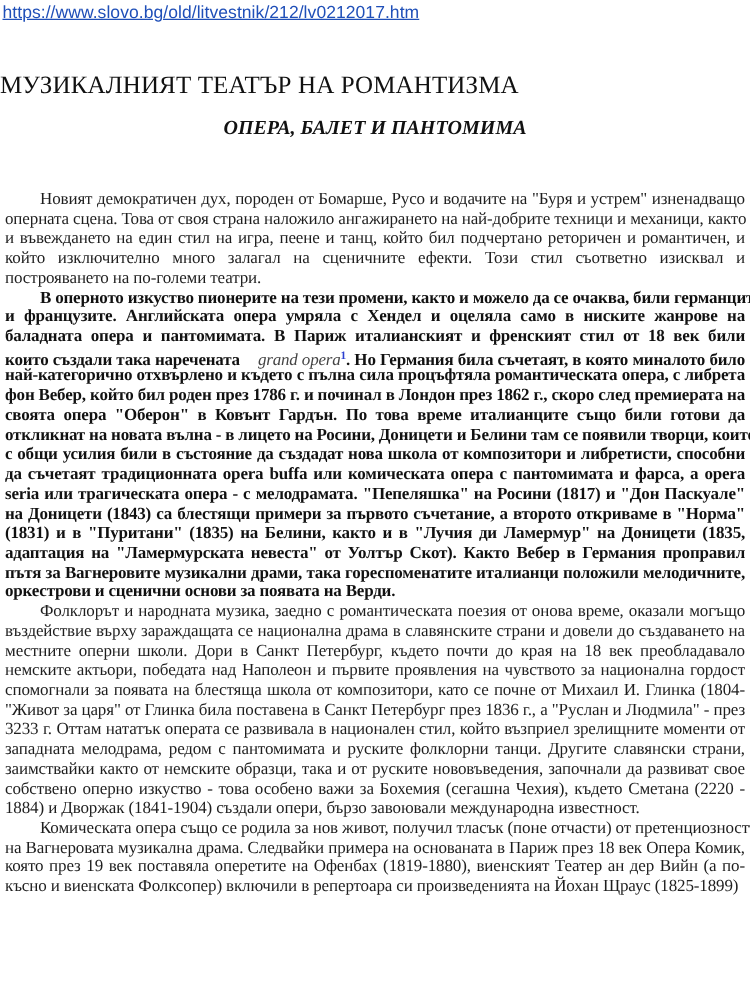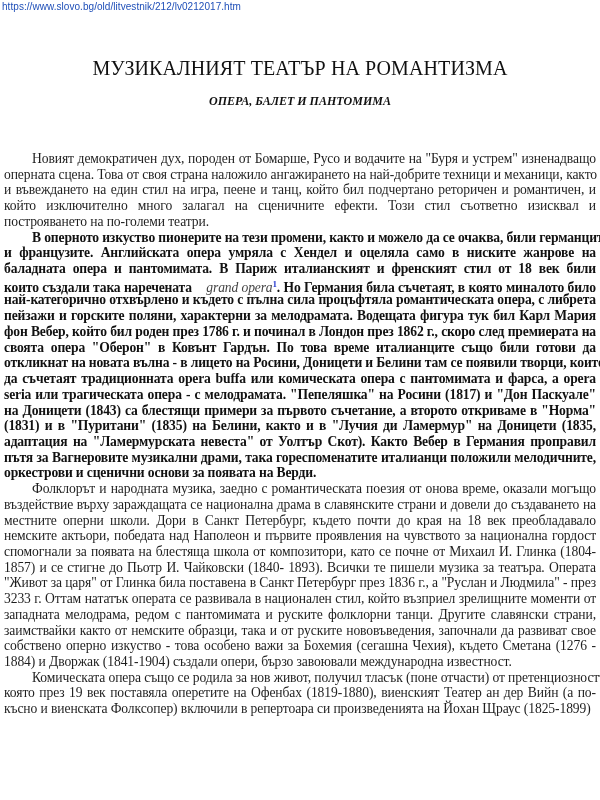--- a/index.html
+++ b/index.html
@@ -1,31 +1,31 @@
 <!DOCTYPE html>
 <html><head>
   <meta charset="utf-8">
   <style>
     html, body { margin: 0; padding: 0; background: #ffffff; }
     body { width: 600px; height: 800px; overflow: hidden; position: relative; color: #1a1a1a; }
     .url {
       position: absolute; left: 2px; top: 1px;
       font-family: "Liberation Sans", "DejaVu Sans", sans-serif;
-      font-size: 10px; color: #1f4fb8; letter-spacing: 0.05px;
+      font-size: 14px; color: #1f4fb8; text-decoration: underline; letter-spacing: 0.05px;
     }
     .title {
-      position: absolute; left: 0; width: 600px; top: 57px; text-align: center;
+      position: absolute; left: 0; width: 600px; top: 57px; 
       font-family: "Liberation Serif", "DejaVu Serif", serif;
       font-size: 20px; font-weight: normal; margin: 0; color: #111;
       letter-spacing: 0.1px;
     }
     .subtitle {
       position: absolute; left: 0; width: 600px; top: 94px; text-align: center;
       font-family: "Liberation Serif", "DejaVu Serif", serif;
-      font-size: 12px; font-weight: bold; font-style: italic; margin: 0; color: #111;
+      font-size: 16px; font-weight: bold; font-style: italic; margin: 0; color: #111;
     }
     .body {
       position: absolute; left: 4px; top: 151px; width: 592px;
       font-family: "Liberation Serif", "DejaVu Serif", serif;
       font-size: 13.6px; line-height: 15.72px; color: #1e1e1e;
     }
     .para { margin: 0; }
     .line {
       display: block; white-space: nowrap; text-align: justify; text-align-last: justify;
       height: 15.72px; overflow: visible;
@@ -53,44 +53,44 @@
       <span class="line">и въвеждането на един стил на игра, пеене и танц, който бил подчертано реторичен и романтичен, и</span>
       <span class="line">който изключително много залагал на сценичните ефекти. Този стил съответно изисквал и</span>
       <span class="line last">построяването на по-големи театри.</span>
     </div>
   <div class="para bold">
       <span class="line first">В оперното изкуство пионерите на тези промени, както и можело да се очаква, били германците</span>
       <span class="line">и французите. Английската опера умряла с Хендел и оцеляла само в ниските жанрове на</span>
       <span class="line">баладната опера и пантомимата. В Париж италианският и френският стил от 18 век били</span>
       <span class="line"><span>които създали така наречената </span><span class="it">grand opera</span><sup class="fn">1</sup><span>. Но Германия била съчетаят, в която миналото било</span></span>
       <span class="line">най-категорично отхвърлено и където с пълна сила процъфтяла романтическата опера, с либрета</span>
-      <span class="line">пейзажи и горските поляни, характерни за мелодрамата. Водещата фигура тук бил Карл Мария</span>
       <span class="line">фон Вебер, който бил роден през 1786 г. и починал в Лондон през 1862 г., скоро след премиерата на</span>
       <span class="line">своята опера "Оберон" в Ковънт Гардън. По това време италианците също били готови да</span>
       <span class="line">откликнат на новата вълна - в лицето на Росини, Доницети и Белини там се появили творци, които</span>
+      <span class="line">с общи усилия били в състояние да създадат нова школа от композитори и либретисти, способни</span>
       <span class="line">да съчетаят традиционната opera buffa или комическата опера с пантомимата и фарса, а opera</span>
       <span class="line">seria или трагическата опера - с мелодрамата. "Пепеляшка" на Росини (1817) и "Дон Паскуале"</span>
       <span class="line">на Доницети (1843) са блестящи примери за първото съчетание, а второто откриваме в "Норма"</span>
       <span class="line">(1831) и в "Пуритани" (1835) на Белини, както и в "Лучия ди Ламермур" на Доницети (1835,</span>
       <span class="line">адаптация на "Ламермурската невеста" от Уолтър Скот). Както Вебер в Германия проправил</span>
       <span class="line">пътя за Вагнеровите музикални драми, така гореспоменатите италианци положили мелодичните,</span>
       <span class="line last">оркестрови и сценични основи за появата на Верди.</span>
     </div>
   <div class="para regular">
       <span class="line first">Фолклорът и народната музика, заедно с романтическата поезия от онова време, оказали могъщо</span>
       <span class="line">въздействие върху зараждащата се национална драма в славянските страни и довели до създаването на</span>
       <span class="line">местните оперни школи. Дори в Санкт Петербург, където почти до края на 18 век преобладавало</span>
       <span class="line">немските актьори, победата над Наполеон и първите проявления на чувството за национална гордост</span>
       <span class="line">спомогнали за появата на блестяща школа от композитори, като се почне от Михаил И. Глинка (1804-</span>
-      <span class="line">1857) и се стигне до Пьотр И. Чайковски (1840- 1893). Всички те пишели музика за театъра. Операта</span>
       <span class="line">"Живот за царя" от Глинка била поставена в Санкт Петербург през 1836 г., а "Руслан и Людмила" - през</span>
       <span class="line">3233 г. Оттам нататък операта се развивала в национален стил, който възприел зрелищните моменти от</span>
       <span class="line">западната мелодрама, редом с пантомимата и руските фолклорни танци. Другите славянски страни,</span>
       <span class="line">заимствайки както от немските образци, така и от руските нововъведения, започнали да развиват свое</span>
-      <span class="line">собствено оперно изкуство - това особено важи за Бохемия (сегашна Чехия), където Сметана (1276 -</span>
+      <span class="line">собствено оперно изкуство - това особено важи за Бохемия (сегашна Чехия), където Сметана (2220 -</span>
       <span class="line last">1884) и Дворжак (1841-1904) създали опери, бързо завоювали международна известност.</span>
     </div>
   <div class="para regular">
       <span class="line first">Комическата опера също се родила за нов живот, получил тласък (поне отчасти) от претенциозността</span>
+      <span class="line">на Вагнеровата музикална драма. Следвайки примера на основаната в Париж през 18 век Опера Комик,</span>
       <span class="line">която през 19 век поставяла оперетите на Офенбах (1819-1880), виенският Театер ан дер Вийн (а по-</span>
       <span class="line last">късно и виенската Фолксопер) включили в репертоара си произведенията на Йохан Щраус (1825-1899)</span>
     </div>
 </div>
 
 </body></html>

